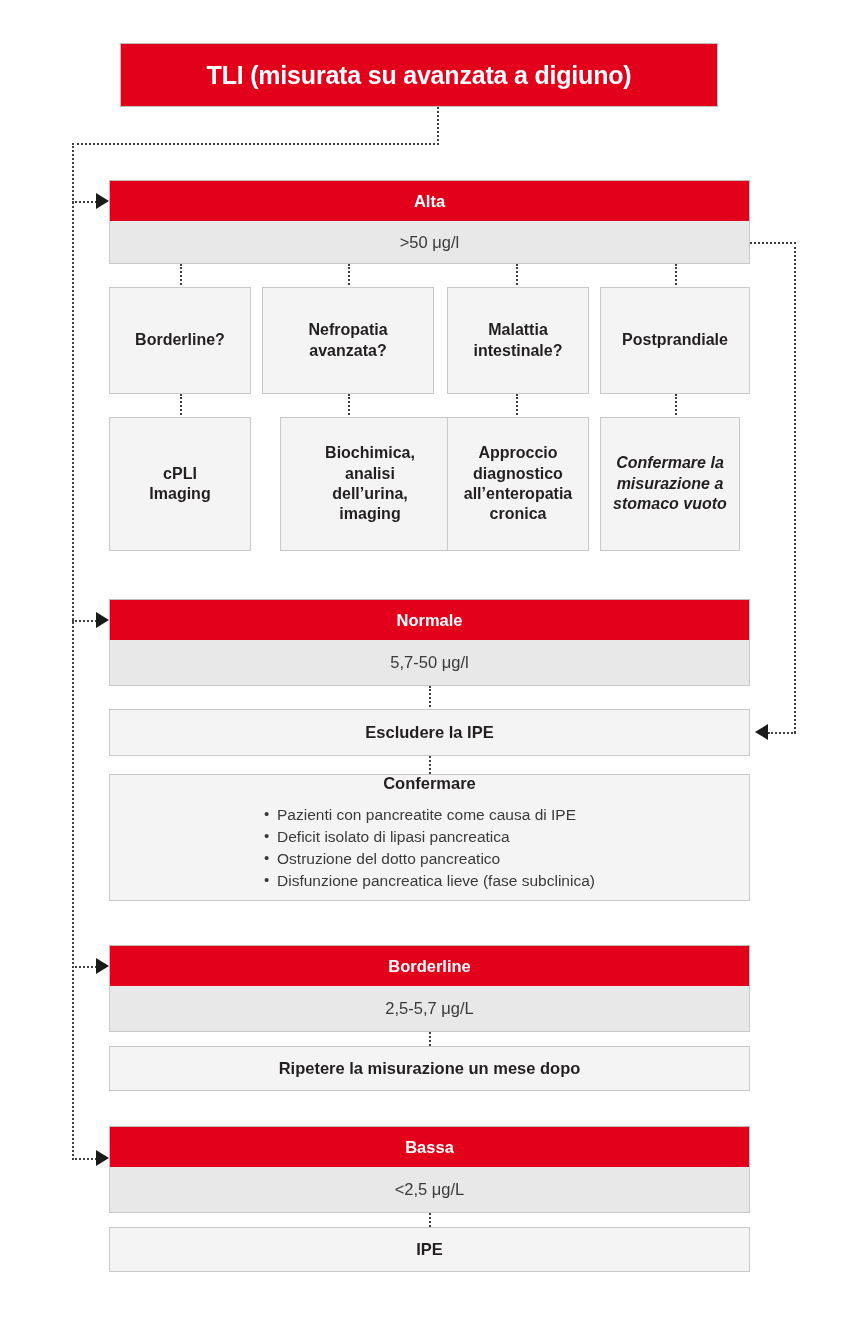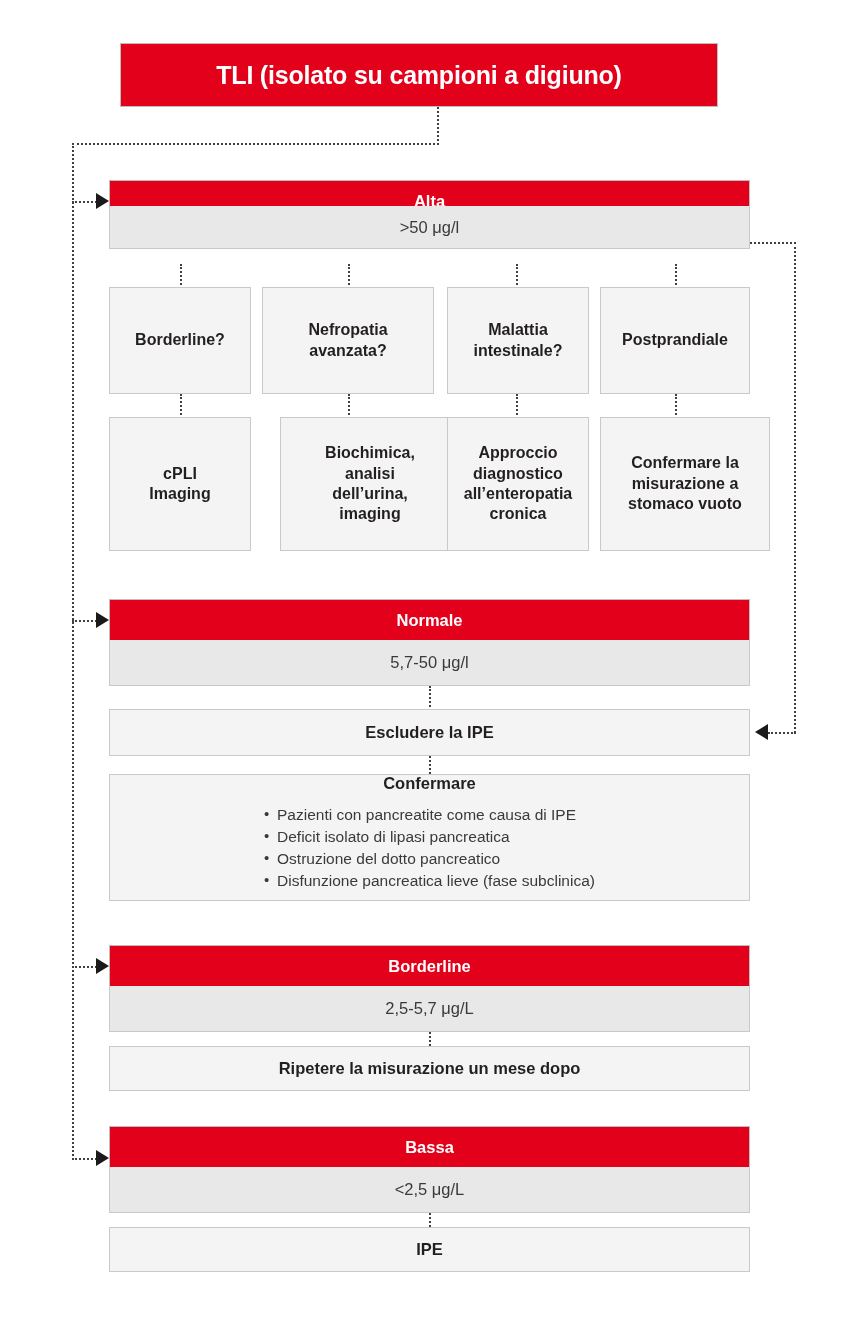--- a/index.html
+++ b/index.html
@@ -149,21 +149,21 @@
     border-bottom: 8px solid transparent;
     border-right: 13px solid #1a1a1a;
   }
 </style>
 </head>
 <body>
 
 <div class="canvas">
 
   <div class="box title-box" style="left:120px; top:43px; width:598px; height:64px;">
-    <span>TLI (isolato su campioni a digiuno)</span>
+    <span>TLI (misurata su avanzata a digiuno)</span>
   </div>
 
   <div class="dot-v" style="left:437px; top:107px; height:38px;"></div>
   <div class="dot-h" style="left:72px; top:143px; width:367px;"></div>
   <div class="dot-v" style="left:72px; top:143px; height:1017px;"></div>
 
   <div class="dot-h" style="left:72px; top:201px; width:28px;"></div>
   <div class="arrow-right" style="left:96px; top:193px;"></div>
 
   <div class="dot-h" style="left:72px; top:620px; width:28px;"></div>
@@ -171,21 +171,21 @@
 
   <div class="dot-h" style="left:72px; top:966px; width:28px;"></div>
   <div class="arrow-right" style="left:96px; top:958px;"></div>
 
   <div class="dot-h" style="left:72px; top:1158px; width:28px;"></div>
   <div class="arrow-right" style="left:96px; top:1150px;"></div>
 
   <div class="box cat-header" style="left:109px; top:180px; width:641px; height:41px;">
     <span>Alta</span>
   </div>
-  <div class="box cat-value" style="left:109px; top:206px; width:641px; height:43px;">
+  <div class="box cat-value" style="left:109px; top:221px; width:641px; height:43px;">
     <span>&gt;50 μg/l</span>
   </div>
 
   <div class="dot-h" style="left:750px; top:242px; width:46px;"></div>
   <div class="dot-v" style="left:794px; top:242px; height:491px;"></div>
   <div class="dot-h" style="left:768px; top:732px; width:28px;"></div>
   <div class="arrow-left" style="left:755px; top:724px;"></div>
 
   <div class="dot-v" style="left:180px; top:264px; height:21px;"></div>
   <div class="dot-v" style="left:348px; top:264px; height:21px;"></div>
@@ -221,21 +221,21 @@
 analisi
 dell’urina,
 imaging</span>
   </div>
   <div class="box col-box" style="left:447px; top:417px; width:142px; height:134px;">
     <span style="white-space:pre-line;">Approccio
 diagnostico
 all’enteropatia
 cronica</span>
   </div>
-  <div class="box col-box" style="left:600px; top:417px; width:170px; height:134px;">
+  <div class="box col-box" style="left:600px; top:417px; width:140px; height:134px;font-style:italic;">
     <span style="white-space:pre-line;">Confermare la
 misurazione a
 stomaco vuoto</span>
   </div>
 
   <div class="box cat-header" style="left:109px; top:599px; width:641px; height:41px;">
     <span>Normale</span>
   </div>
   <div class="box cat-value" style="left:109px; top:640px; width:641px; height:46px;">
     <span>5,7-50 μg/l</span>

